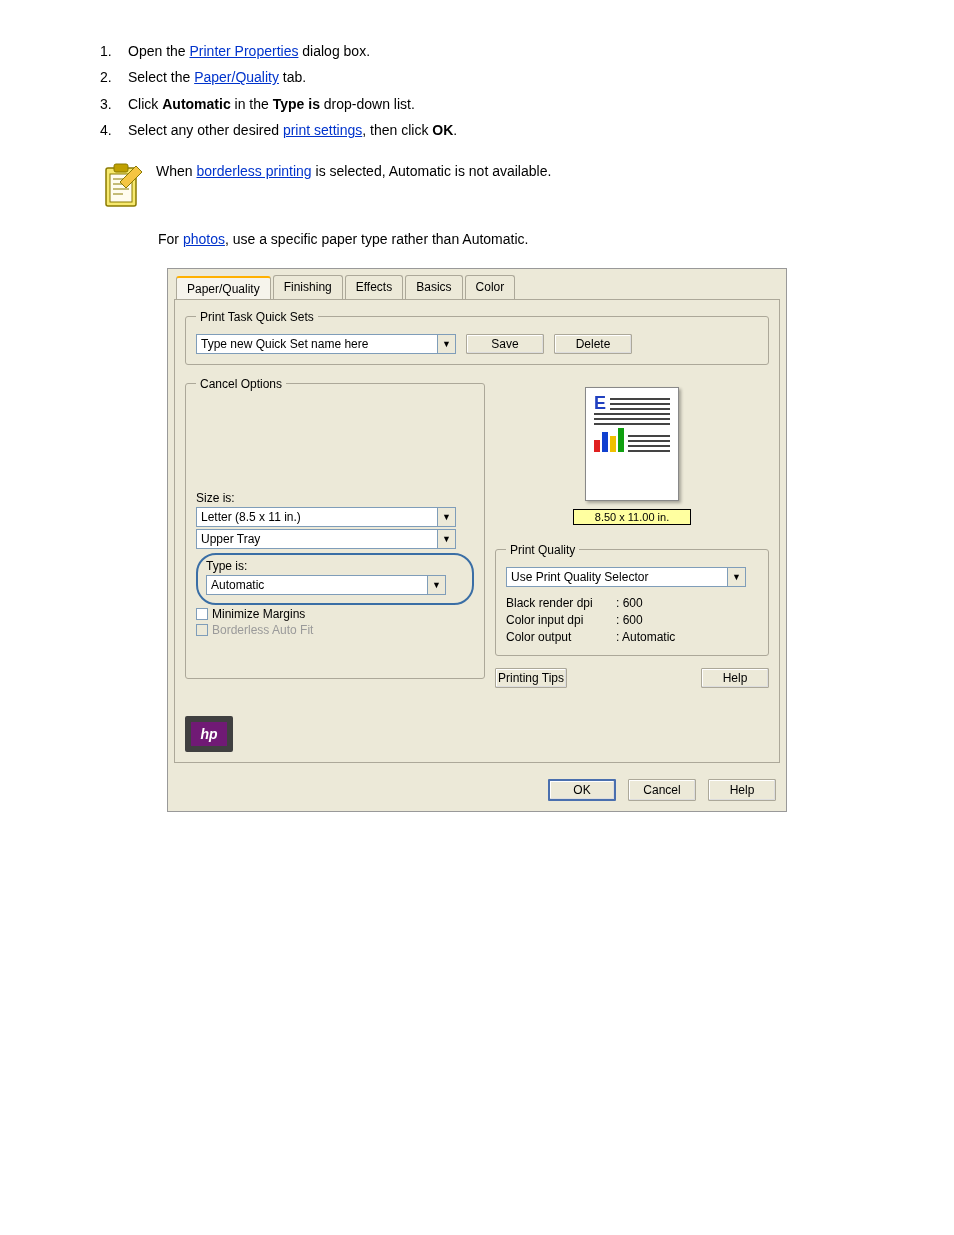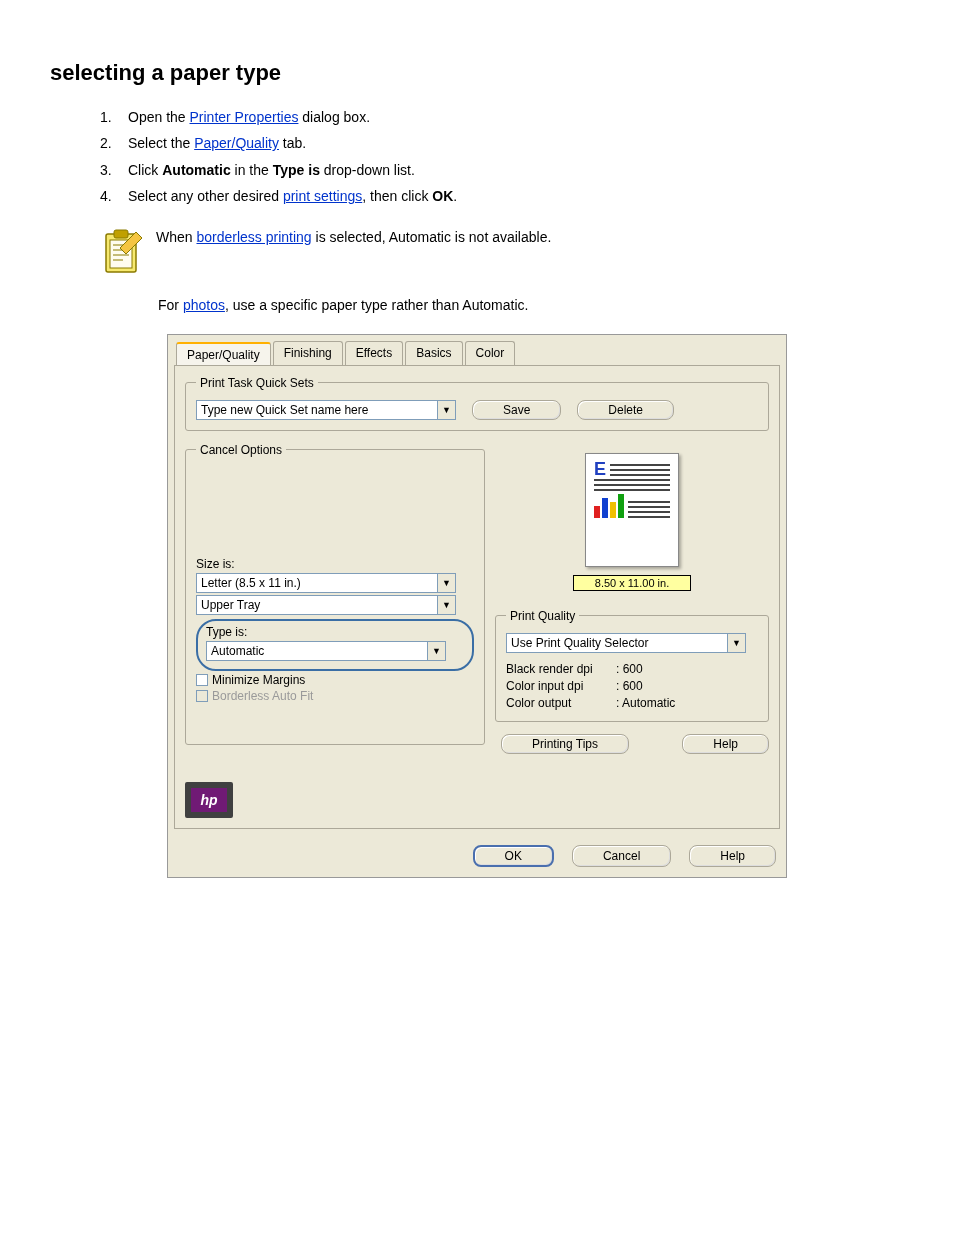--- a/index.html
+++ b/index.html
@@ -104,27 +104,26 @@
     font-size: 12px;
     position: relative;
   }
   fieldset.win legend {
     font-size: 12px;
     padding: 0 4px;
   }
   .row { display:flex; align-items:center; gap:10px; }
   .win-btn {
     font-size: 12px;
-    padding: 2px 30px;
+    padding: 2px 2px;
     border: 1px solid #aca899;
     background: #ece9d8;
-    border-radius: 8px;
+    border-radius: 1px;
     cursor: pointer;
     box-shadow: inset -1px -1px 0 #ddd, inset 1px 1px 0 #fff;
-    margin-left: 6px;
   }
   .win-btn.disabled {
     color: #9a9a9a;
     cursor: default;
   }
   .win-combo {
     display: flex;
     align-items: stretch;
   }
   .win-combo input {
@@ -191,21 +190,20 @@
     padding:10px;
     background:#ece9d8;
   }
   .dialog-bottom .win-btn { min-width:68px; text-align:center; }
   .dialog-bottom .win-btn.default { border:2px solid #4a6fae; }
 </style>
 </head>
 <body>
 
 <div class="content">
-  <h2 class="section-title">selecting a paper type</h2>
 
   <div class="instruction-list">
     <div class="item">
       <div class="num">1.</div>
       <div class="text">
         <span>Open the </span><a class="link">Printer Properties</a><span> dialog box.</span>
       </div>
     </div>
     <div class="item">
       <div class="num">2.</div>

